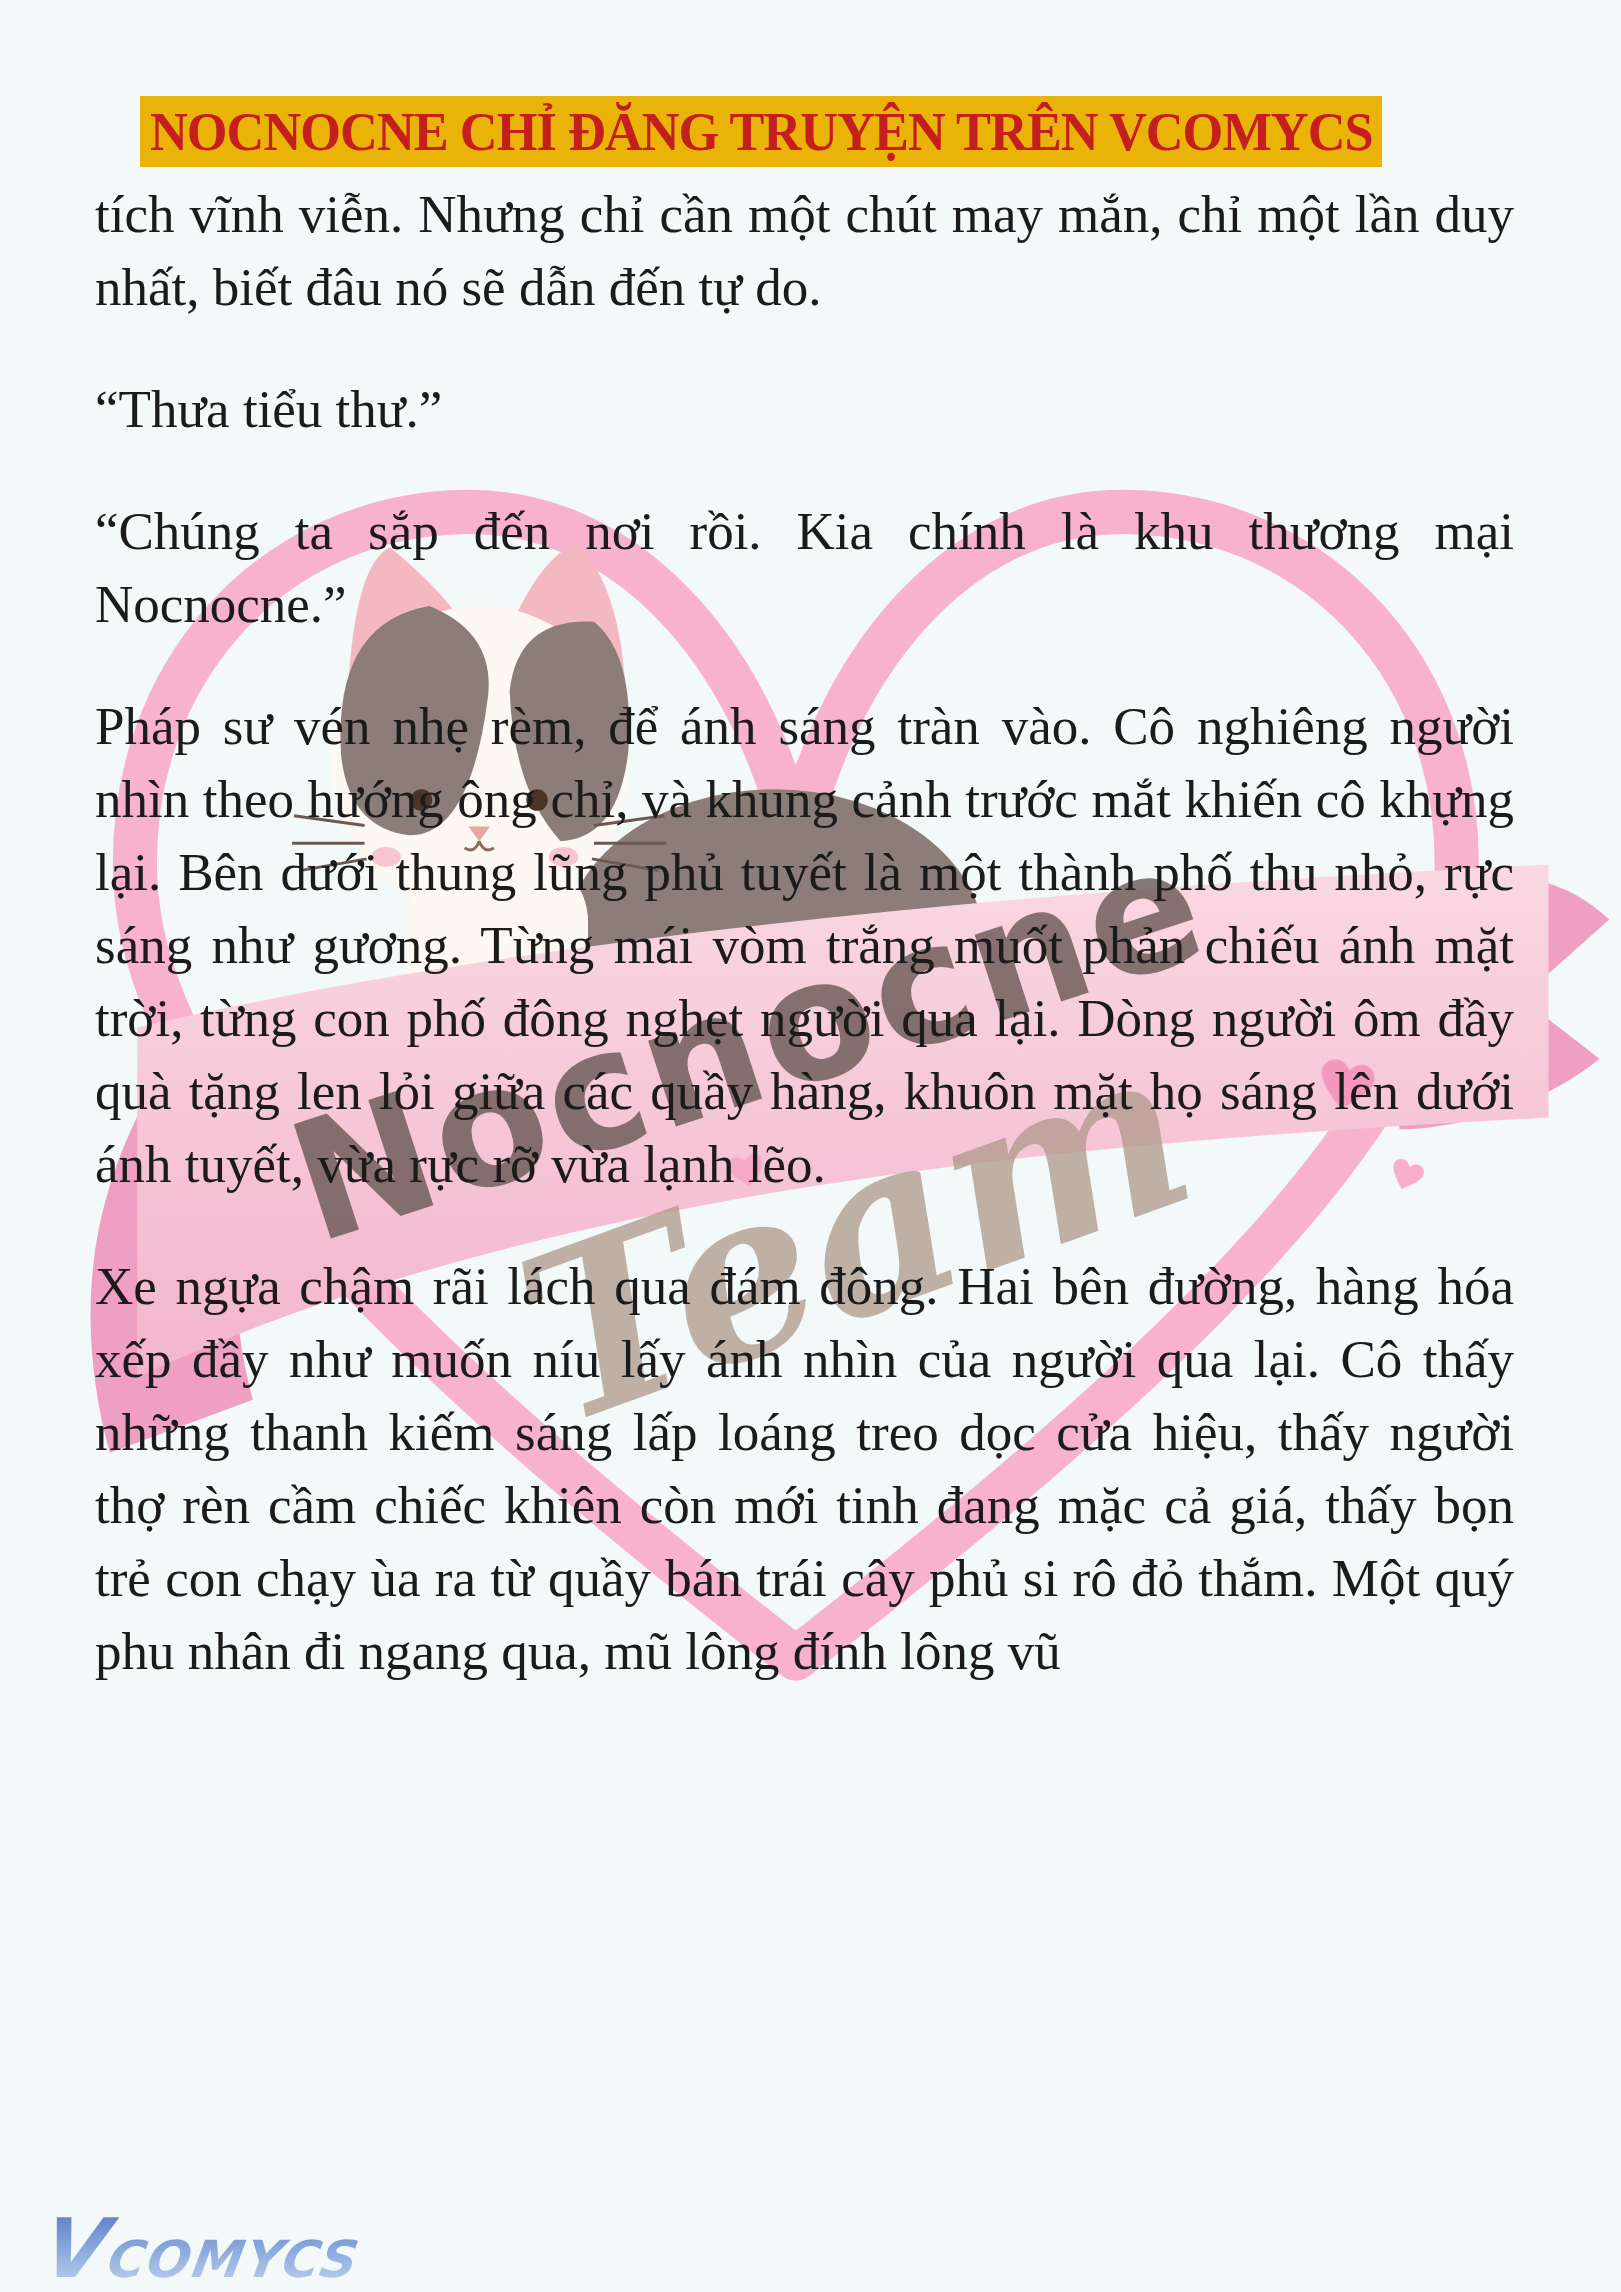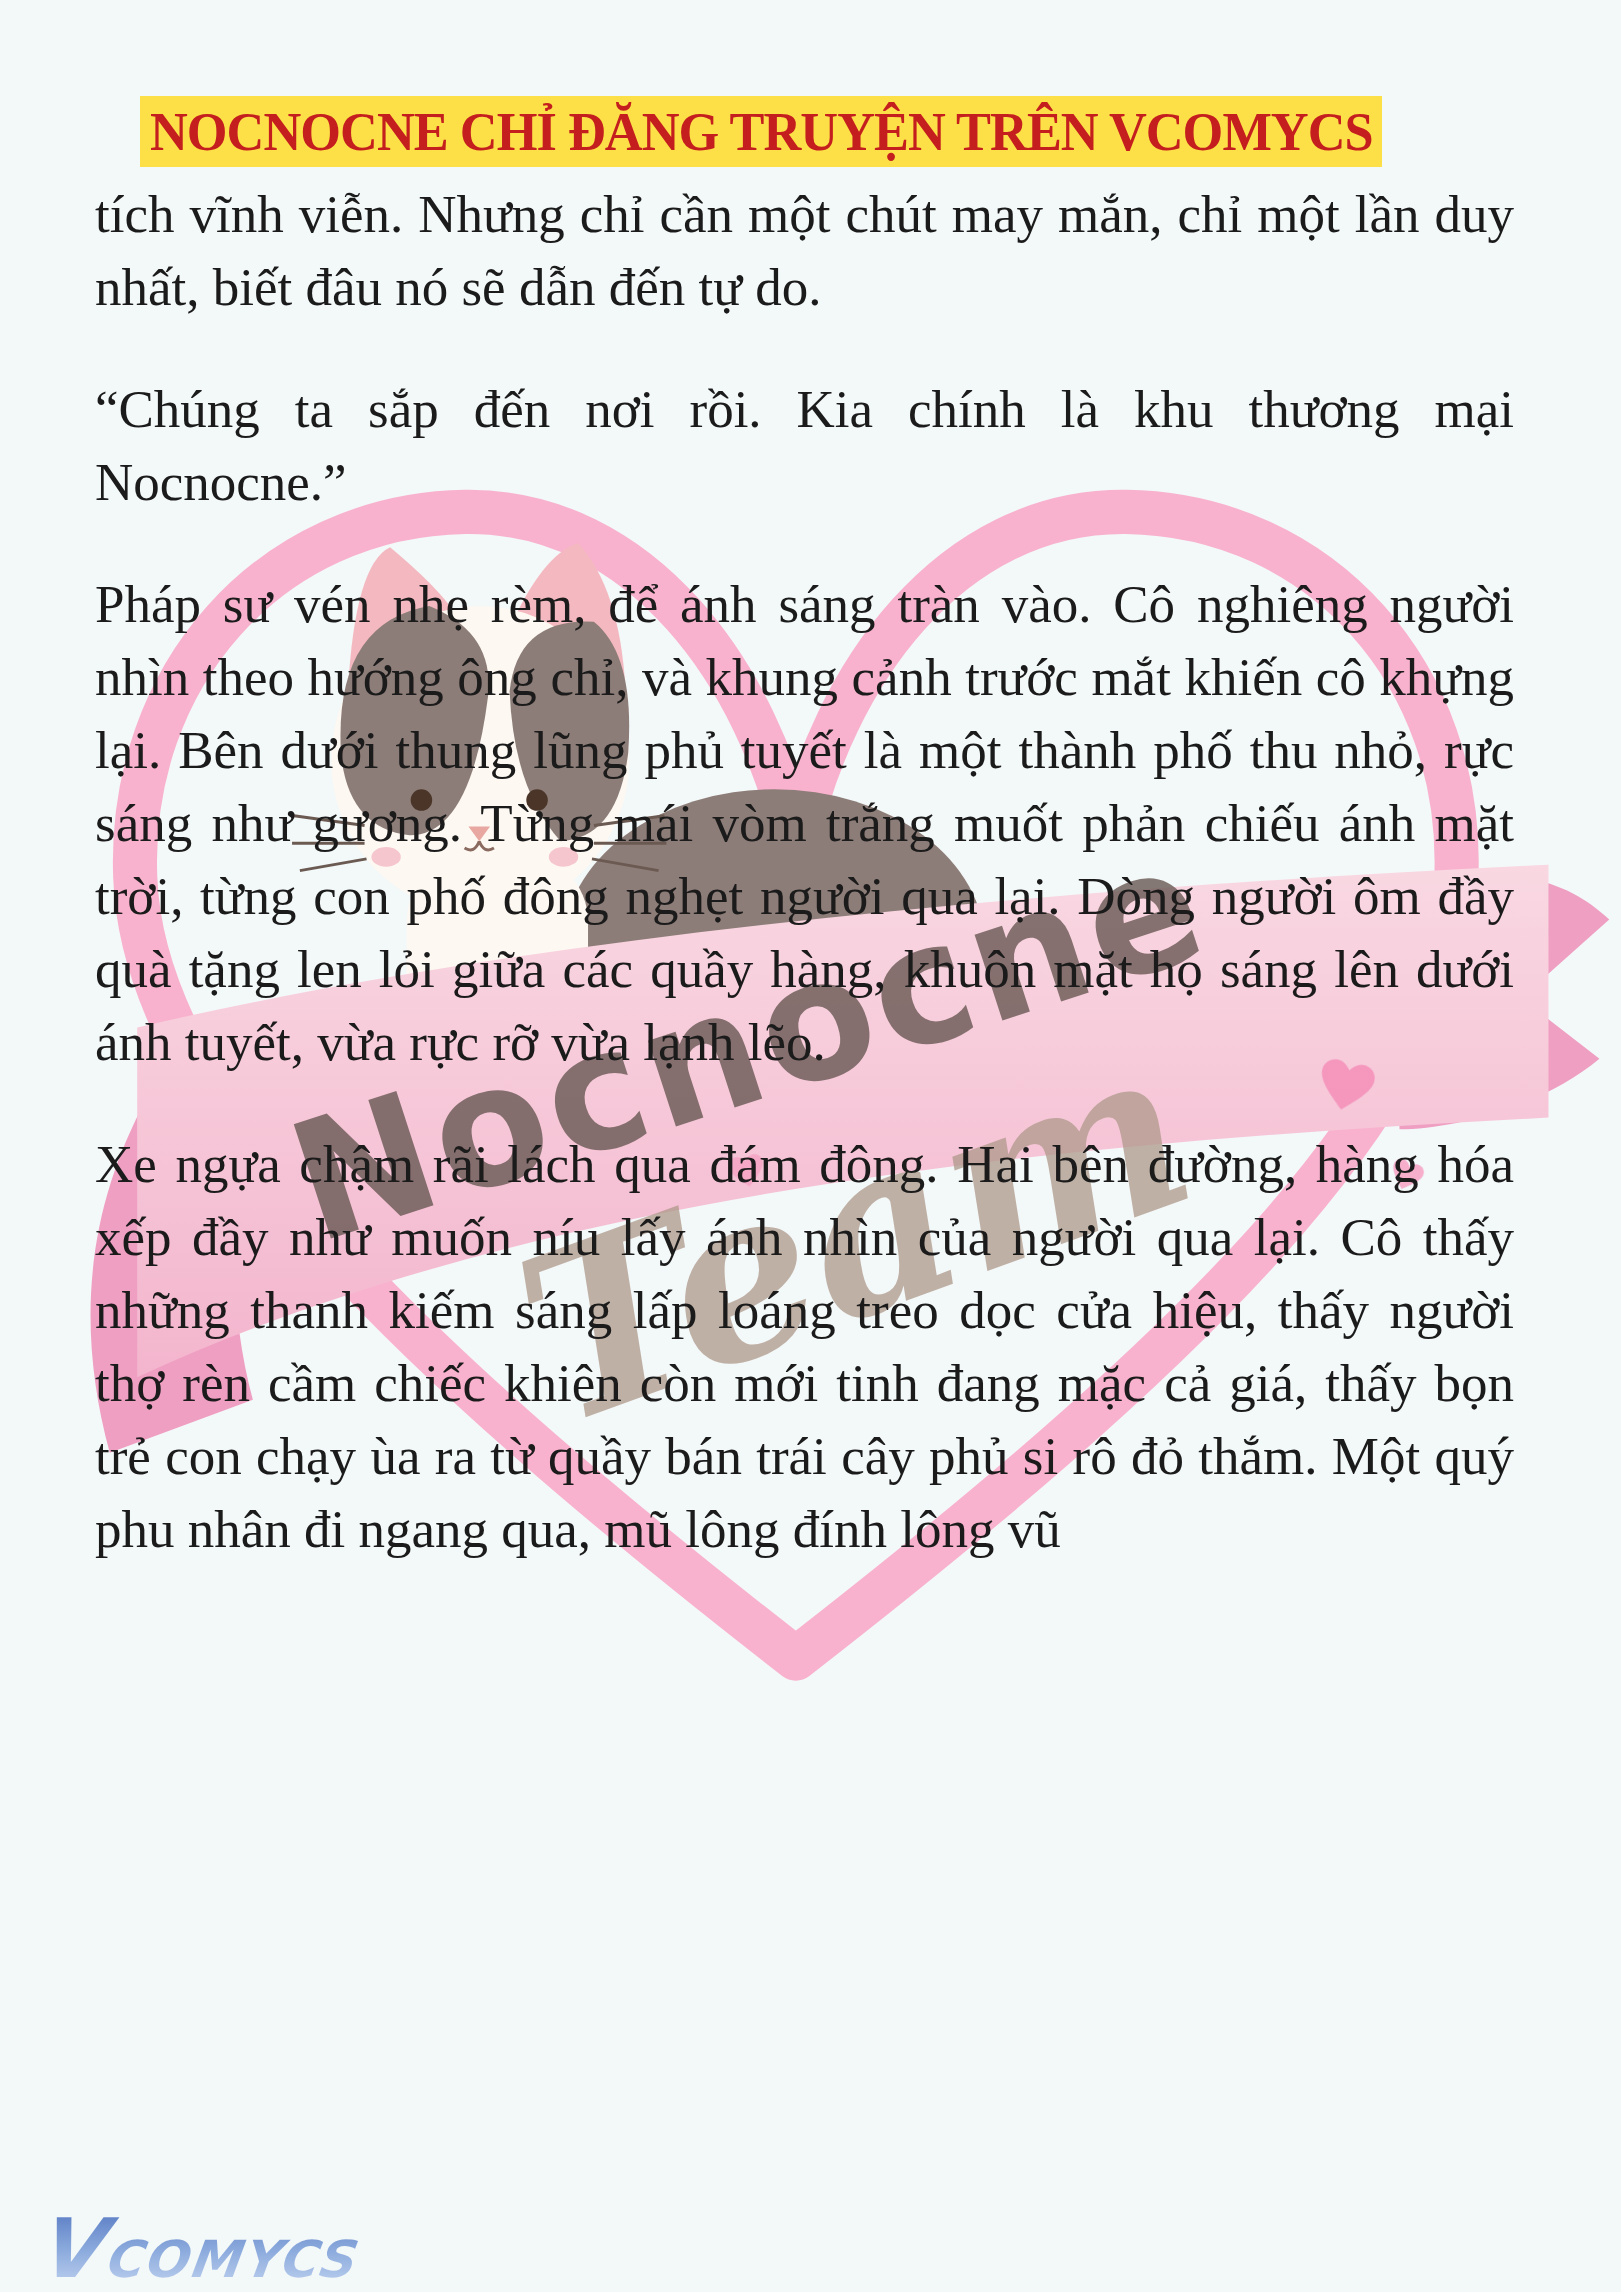--- a/index.html
+++ b/index.html
@@ -6,21 +6,21 @@
   .page{
     position:relative;
     width:1621px;height:2293px;
     background:#f3f8f9;
     overflow:hidden;
     font-family:"Liberation Serif","DejaVu Serif",serif;
   }
   
   .banner{
     position:absolute;left:140px;top:96px;width:1242px;height:71px;
-    background:#fde047;
+    background:#eab308;
     display:flex;align-items:center;justify-content:center;
     z-index:3;
   }
   .banner span{
     font-family:"Liberation Serif","DejaVu Serif",serif;
     font-weight:bold;
     font-size:54px;
     letter-spacing:-1px;
     color:#c41e1e;
     white-space:nowrap;
@@ -145,20 +145,21 @@
     <div class="wm-title">Nocnocne</div>
     <div class="wm-sub">Team</div>
   </div>
 
   <div class="banner">
     <span>NOCNOCNE CHỈ ĐĂNG TRUYỆN TRÊN VCOMYCS</span>
   </div>
 
   <div class="content">
     <p>tích vĩnh viễn. Nhưng chỉ cần một chút may mắn, chỉ một lần duy nhất, biết đâu nó sẽ dẫn đến tự do.</p>
+    <p>“Thưa tiểu thư.”</p>
     <p>“Chúng ta sắp đến nơi rồi. Kia chính là khu thương mại Nocnocne.”</p>
     <p>Pháp sư vén nhẹ rèm, để ánh sáng tràn vào. Cô nghiêng người nhìn theo hướng ông chỉ, và khung cảnh trước mắt khiến cô khựng lại. Bên dưới thung lũng phủ tuyết là một thành phố thu nhỏ, rực sáng như gương. Từng mái vòm trắng muốt phản chiếu ánh mặt trời, từng con phố đông nghẹt người qua lại. Dòng người ôm đầy quà tặng len lỏi giữa các quầy hàng, khuôn mặt họ sáng lên dưới ánh tuyết, vừa rực rỡ vừa lạnh lẽo.</p>
     <p>Xe ngựa chậm rãi lách qua đám đông. Hai bên đường, hàng hóa xếp đầy như muốn níu lấy ánh nhìn của người qua lại. Cô thấy những thanh kiếm sáng lấp loáng treo dọc cửa hiệu, thấy người thợ rèn cầm chiếc khiên còn mới tinh đang mặc cả giá, thấy bọn trẻ con chạy ùa ra từ quầy bán trái cây phủ si rô đỏ thắm. Một quý phu nhân đi ngang qua, mũ lông đính lông vũ</p>
   </div>
 
   <div class="logo">VCOMYCS</div>
 
 </div>
 
 

